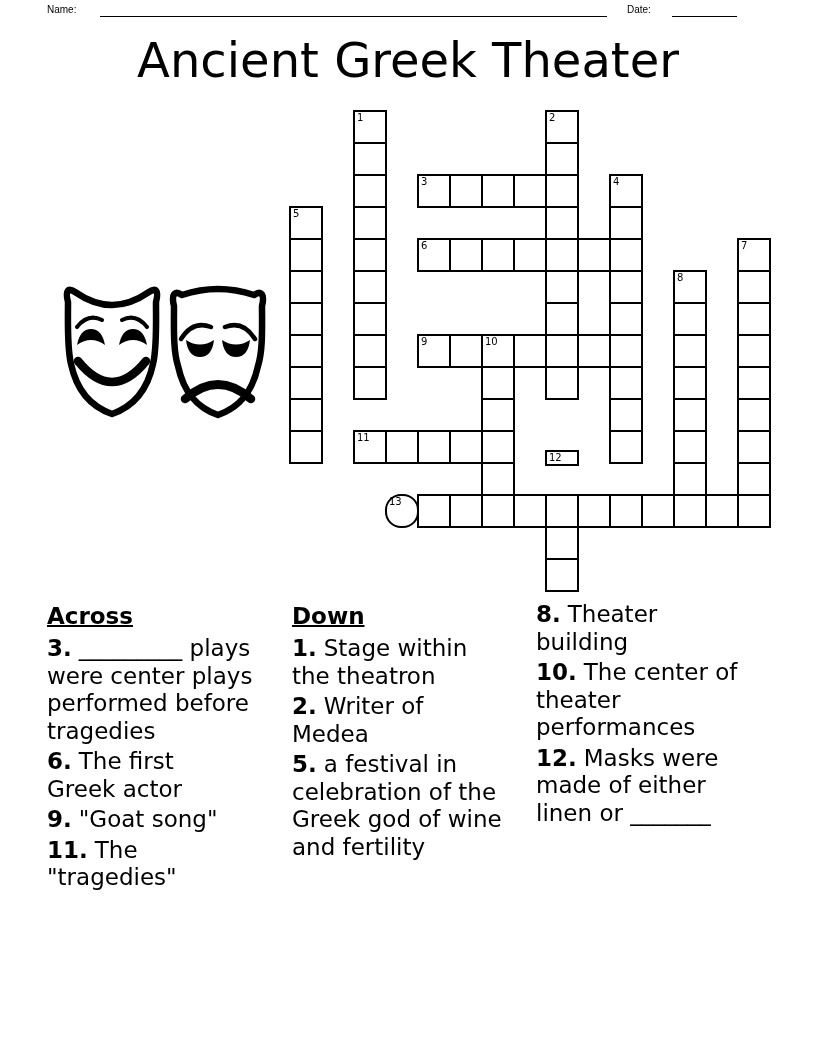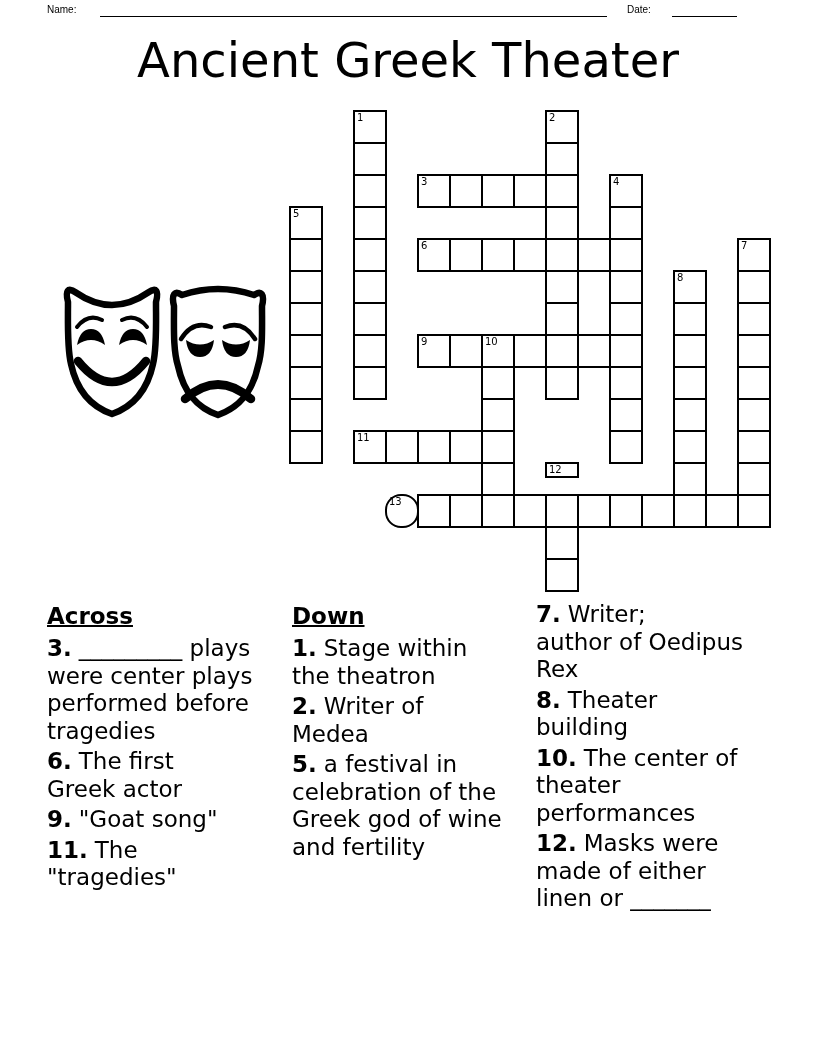--- a/index.html
+++ b/index.html
@@ -191,21 +191,21 @@
     <div class="cell" style="left: 192px; top: 288px; width: 34px; height: 34px;"></div>
     <div class="cell" style="left: 192px; top: 320px; width: 34px; height: 34px;"></div>
     <div class="cell" style="left: 192px; top: 352px; width: 34px; height: 34px;"></div>
     <div class="cell" style="left: 192px; top: 384px; width: 34px; height: 34px;"></div>
     <div class="cell" style="left: 64px; top: 320px; width: 34px; height: 34px;">
       <span class="cellnum">11</span>
     </div>
     <div class="cell" style="left: 96px; top: 320px; width: 34px; height: 34px;"></div>
     <div class="cell" style="left: 128px; top: 320px; width: 34px; height: 34px;"></div>
     <div class="cell" style="left: 160px; top: 320px; width: 34px; height: 34px;"></div>
-    <div class="cell" style="left: 256px; top: 352px; width: 34px; height: 16px;">
+    <div class="cell" style="left: 256px; top: 340px; width: 34px; height: 16px;">
       <span class="cellnum">12</span>
     </div>
     <div class="cell" style="left: 256px; top: 384px; width: 34px; height: 34px;"></div>
     <div class="cell" style="left: 256px; top: 416px; width: 34px; height: 34px;"></div>
     <div class="cell" style="left: 256px; top: 448px; width: 34px; height: 34px;"></div>
     <div class="cell" style="left: 96px; top: 384px; width: 34px; height: 34px; border-radius: 16px;">
       <span class="cellnum">13</span>
     </div>
     <div class="cell" style="left: 128px; top: 384px; width: 34px; height: 34px;"></div>
     <div class="cell" style="left: 160px; top: 384px; width: 34px; height: 34px;"></div>
@@ -235,23 +235,20 @@
 the theatron</span></div>
   <div class="clue"><span class="cnum">2.</span><span>Writer of
 Medea</span></div>
   <div class="clue"><span class="cnum">5.</span><span>a festival in
 celebration of the
 Greek god of wine
 and fertility</span></div>
 </div>
 
 <div class="cluecol" id="clue-col-down2">
-  <div class="clue"><span class="cnum">7.</span><span>Writer;
-author of Oedipus
-Rex</span></div>
   <div class="clue"><span class="cnum">8.</span><span>Theater
 building</span></div>
   <div class="clue"><span class="cnum">10.</span><span>The center of
 theater
 performances</span></div>
   <div class="clue"><span class="cnum">12.</span><span>Masks were
 made of either
 linen or _______</span></div>
 </div>
 

